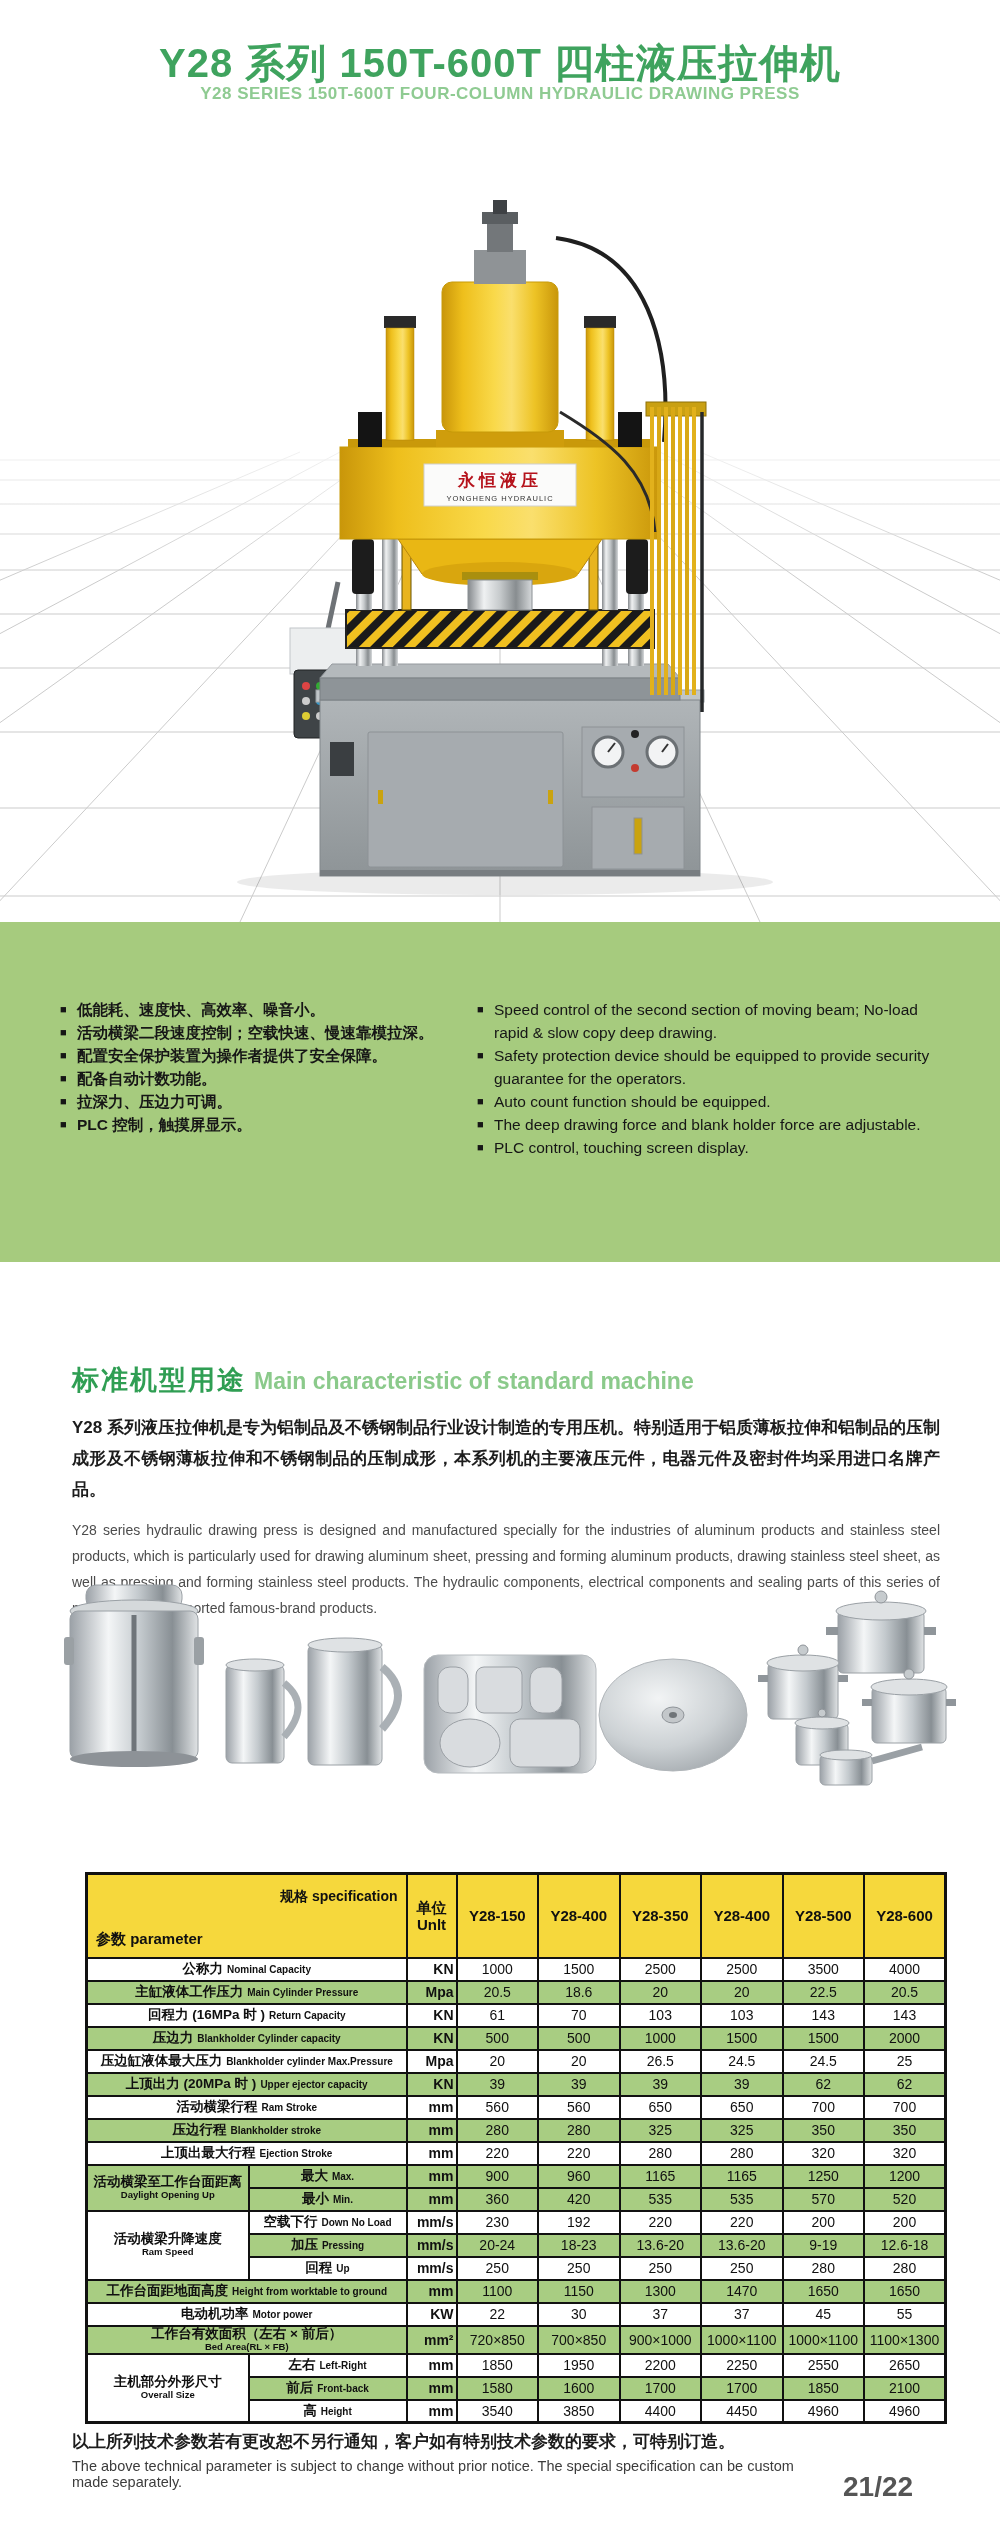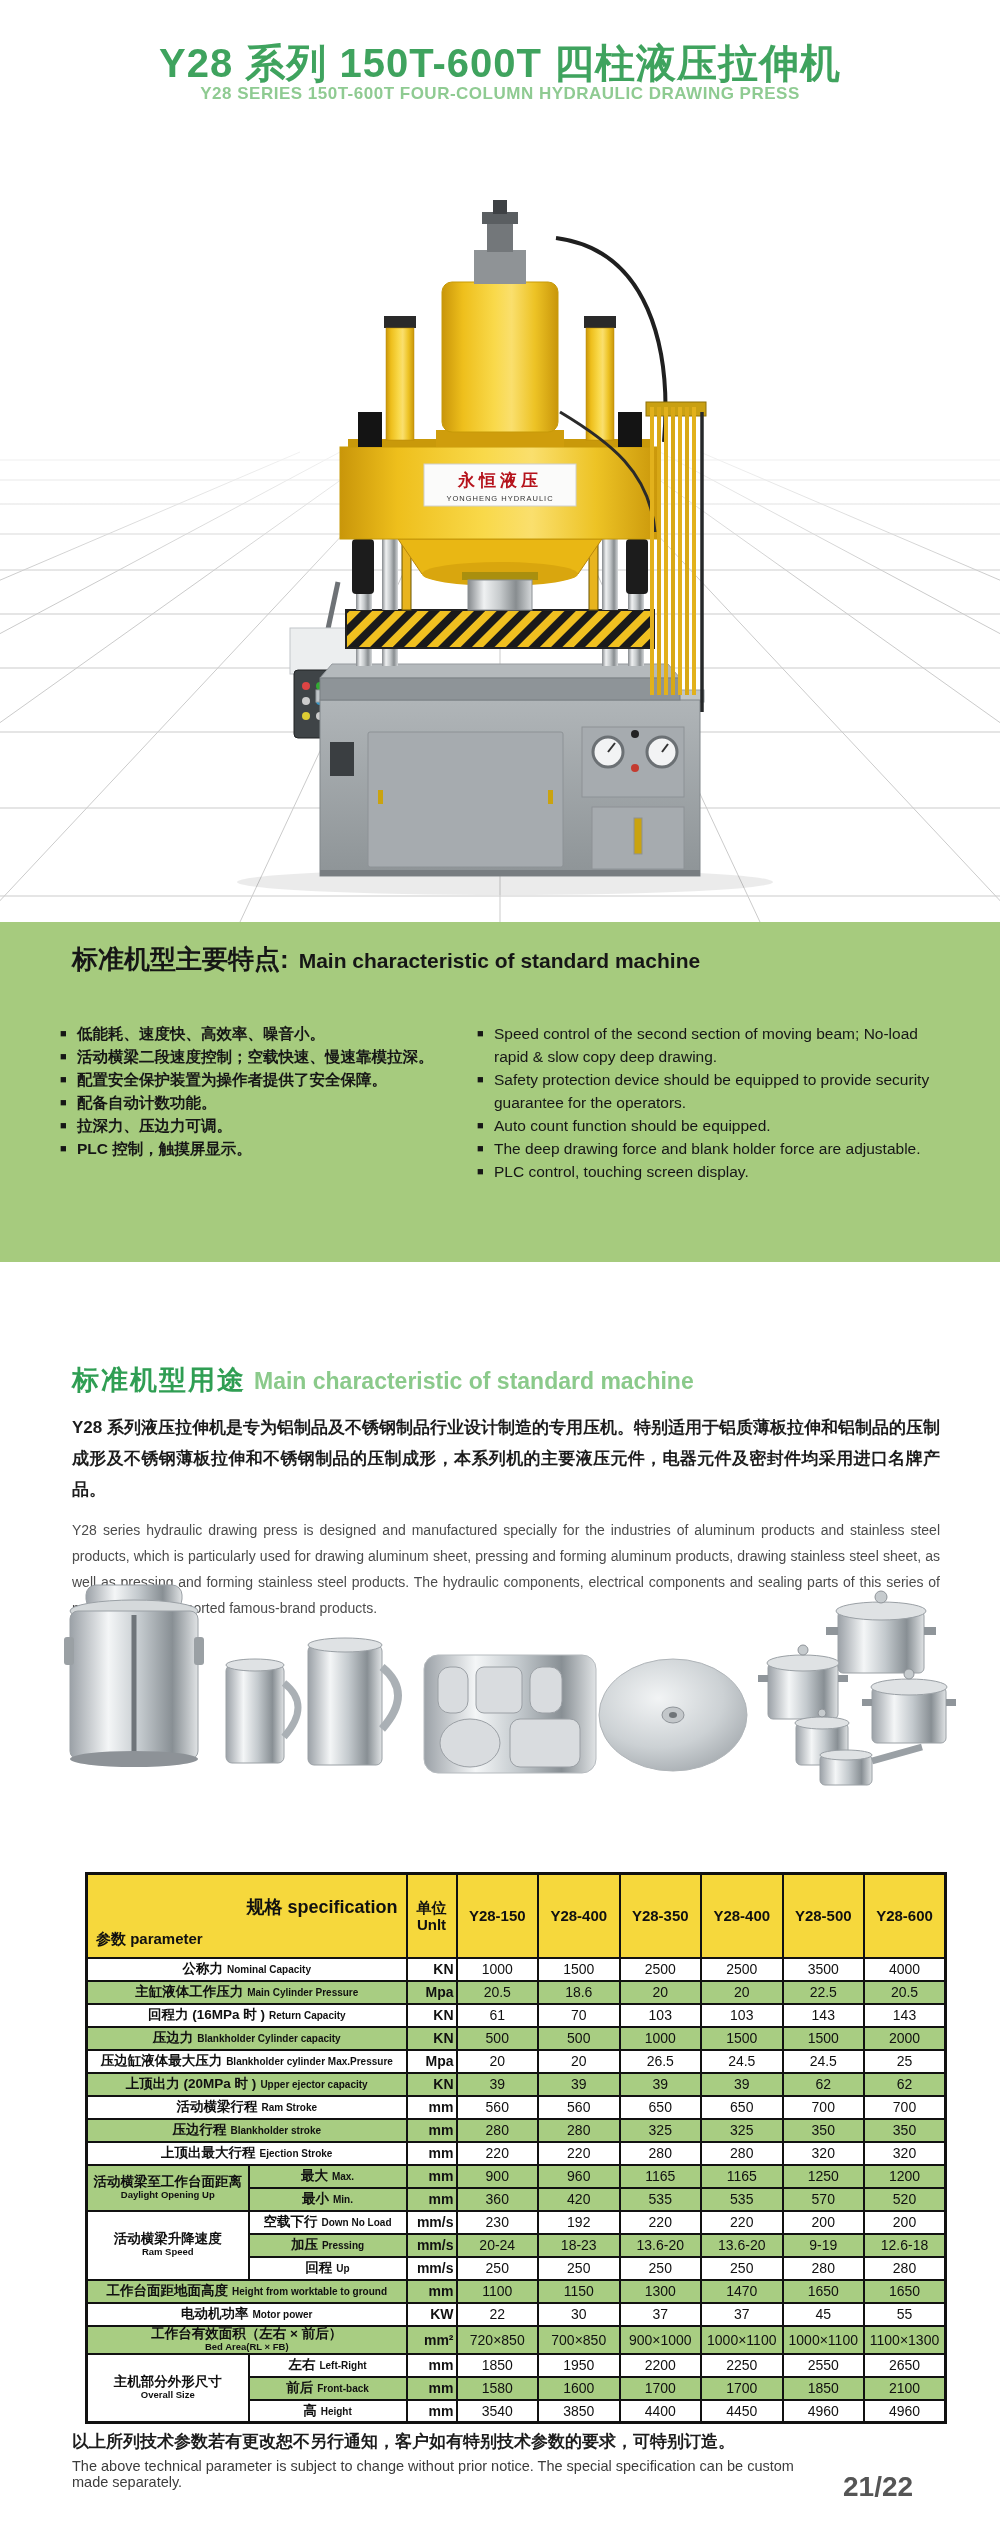--- a/index.html
+++ b/index.html
@@ -16,21 +16,21 @@
     font-size:40px;font-weight:bold;color:var(--title-green);letter-spacing:1px;}
   .sub-title{position:absolute;top:84px;left:0;width:100%;text-align:center;
     font-size:17px;color:var(--subtitle-green);letter-spacing:.5px;font-weight:bold;}
 
   .hero{position:absolute;top:112px;left:0;width:1000px;height:810px;}
 
   .features-band{position:absolute;top:922px;left:0;width:1000px;height:340px;background:var(--band-green);color:#161616;}
   .features-heading{position:absolute;top:20px;left:72px;white-space:nowrap;}
   .features-heading .cn{font-size:26px;font-weight:bold;}
   .features-heading .en{font-size:21px;font-weight:bold;margin-left:10px;}
-  .features-list{position:absolute;top:76px;list-style:none;margin-top:24px;}
+  .features-list{position:absolute;top:76px;list-style:none;}
   .features-list li{position:relative;padding-left:17px;line-height:23px;}
   .features-list li::before{content:"■";position:absolute;left:0;top:0;font-size:11px;}
   .list-cn{left:60px;width:410px;font-size:15.5px;font-weight:bold;}
   .list-en{left:477px;width:465px;font-size:15.5px;}
 
   .usage{position:absolute;top:1362px;left:72px;width:868px;}
   .section-heading .cn{font-size:27px;font-weight:bold;color:var(--heading-cn-green);letter-spacing:2px;}
   .section-heading .en{font-size:23px;font-weight:bold;color:var(--heading-en-green);margin-left:8px;}
   .usage-cn{margin-top:14px;font-size:17px;font-weight:bold;color:var(--text-dark);line-height:31px;text-align:justify;}
   .usage-en{margin-top:12px;font-size:14px;color:var(--text-gray);line-height:26px;text-align:justify;}
@@ -42,21 +42,21 @@
   .spec-table{position:absolute;top:1872px;left:85px;width:862px;border-collapse:collapse;table-layout:fixed;
     border:3px solid var(--table-border);}
   .spec-table th,.spec-table td{border:2px solid var(--table-border);text-align:center;vertical-align:middle;
     padding:0 2px;color:#101010;overflow:hidden;}
   .spec-table thead th{background:var(--header-yellow);height:84px;font-weight:bold;}
   .th-model{font-size:15px;}
   .th-unit div{line-height:17px;font-size:15px;}
   .th-corner{position:relative;background:
     linear-gradient(to bottom right,rgba(0,0,0,0) calc(50% - 1.5px),#111 calc(50% - 1.5px),#111 calc(50% + 1.5px),rgba(0,0,0,0) calc(50% + 1.5px)),
     var(--header-yellow);}
-  .th-corner .corner-top{position:absolute;top:20px;right:8px;font-size:18px;font-weight:bold;}
+  .th-corner .corner-top{position:absolute;top:13px;right:8px;font-size:14px;font-weight:bold;}
   .th-corner .corner-bottom{position:absolute;bottom:8px;left:8px;font-size:15px;font-weight:bold;}
   .spec-table tbody td{height:23px;font-size:14px;background:#fff;}
   .spec-table tbody td.g{background:var(--row-green);}
   .lab-cn{font-size:13.5px;font-weight:bold;}
   .lab-en{font-size:10px;font-weight:bold;margin-left:4px;}
   td.stacked .lab-cn,td.stacked .lab-en,.group .lab-cn,.group .lab-en{display:block;margin:0;line-height:13px;}
   .group .lab-en,td.stacked .lab-en{font-size:9.5px;}
   td.unit{font-size:14px;font-weight:bold;text-align:right;}
 
   .foot-cn{position:absolute;top:2430px;left:72px;width:780px;font-size:17px;font-weight:bold;color:var(--text-dark);}
@@ -233,23 +233,20 @@
       <line x1="666" y1="295" x2="666" y2="583" stroke="#e2b11c" stroke-width="4"></line>
       <line x1="673" y1="295" x2="673" y2="583" stroke="#d8a816" stroke-width="4"></line>
       <line x1="680" y1="295" x2="680" y2="583" stroke="#e2b11c" stroke-width="4"></line>
       <line x1="687" y1="295" x2="687" y2="583" stroke="#d8a816" stroke-width="4"></line>
       <line x1="694" y1="295" x2="694" y2="583" stroke="#e2b11c" stroke-width="4"></line>
       <line x1="702" y1="300" x2="702" y2="600" stroke="#26282a" stroke-width="3.5"></line>
     </g>
   </svg>
 
   <div class="features-band">
-    <div class="features-heading">
-      <span class="cn">标准机型主要特点:</span><span class="en">Main characteristic of standard machine</span>
-    </div>
     <ul class="features-list list-cn">
         <li>低能耗、速度快、高效率、噪音小。</li>
         <li>活动横梁二段速度控制；空载快速、慢速靠模拉深。</li>
         <li>配置安全保护装置为操作者提供了安全保障。</li>
         <li>配备自动计数功能。</li>
         <li>拉深力、压边力可调。</li>
         <li>PLC 控制，触摸屏显示。</li>
       </ul>
     <ul class="features-list list-en">
         <li>Speed control of the second section of moving beam; No-load rapid &amp; slow copy deep drawing.</li>

